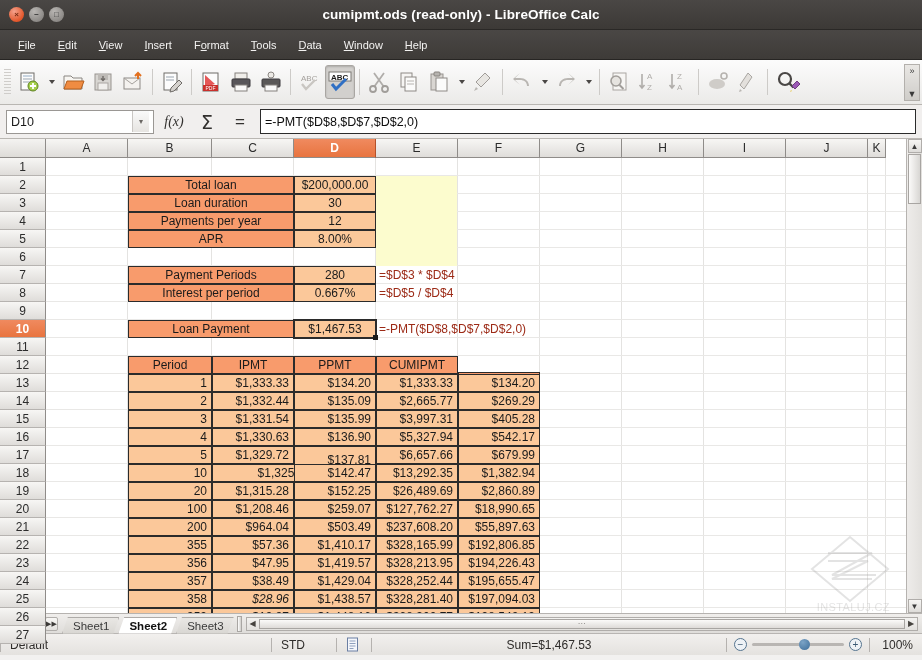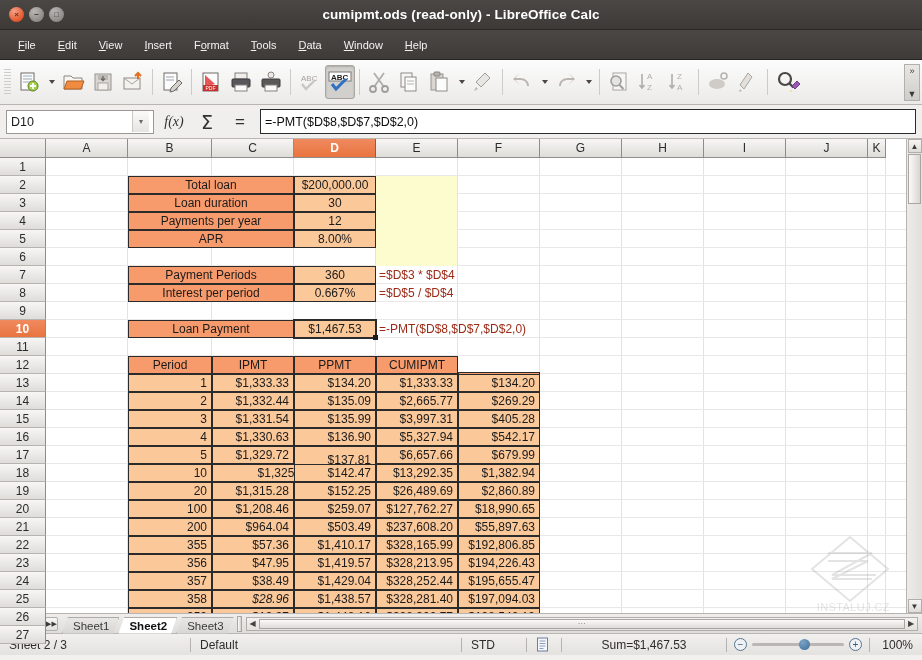--- a/index.html
+++ b/index.html
@@ -496,21 +496,21 @@
         <div class="yellowblk" style="left: 330px; top: 18px; width: 81px; height: 90px;"></div>
         <div class="cell c hdrcell" style="left: 82px; top: 18px; width: 166px; height: 18px;">Total loan</div>
         <div class="cell c valcell" style="left: 248px; top: 18px; width: 82px; height: 18px;">$200,000.00</div>
         <div class="cell c hdrcell" style="left: 82px; top: 36px; width: 166px; height: 18px;">Loan duration</div>
         <div class="cell c valcell" style="left: 248px; top: 36px; width: 82px; height: 18px;">30</div>
         <div class="cell c hdrcell" style="left: 82px; top: 54px; width: 166px; height: 18px;">Payments per year</div>
         <div class="cell c valcell" style="left: 248px; top: 54px; width: 82px; height: 18px;">12</div>
         <div class="cell c hdrcell" style="left: 82px; top: 72px; width: 166px; height: 18px;">APR</div>
         <div class="cell c valcell" style="left: 248px; top: 72px; width: 82px; height: 18px;">8.00%</div>
         <div class="cell c hdrcell" style="left: 82px; top: 108px; width: 166px; height: 18px;">Payment Periods</div>
-        <div class="cell c valcell" style="left: 248px; top: 108px; width: 82px; height: 18px;">360</div>
+        <div class="cell c valcell" style="left: 248px; top: 108px; width: 82px; height: 18px;">280</div>
         <div class="formula-note" style="left: 333px; top: 108px; height: 18px;">=$D$3 * $D$4</div>
         <div class="cell c hdrcell" style="left: 82px; top: 126px; width: 166px; height: 18px;">Interest per period</div>
         <div class="cell c valcell" style="left: 248px; top: 126px; width: 82px; height: 18px;">0.667%</div>
         <div class="formula-note" style="left: 333px; top: 126px; height: 18px;">=$D$5 / $D$4</div>
         <div class="cell c hdrcell" style="left: 82px; top: 162px; width: 166px; height: 18px;">Loan Payment</div>
         <div class="cell c valcell" style="left: 248px; top: 162px; width: 82px; height: 18px;">$1,467.53</div>
         <div class="formula-note" style="left: 333px; top: 162px; height: 18px;">=-PMT($D$8,$D$7,$D$2,0)</div>
         <div class="selbox" style="left: 247px; top: 161px; width: 84px; height: 20px;"></div>
         <div class="cell c hdrcell" style="left: 82px; top: 198px; width: 84px; height: 18px;">Period</div>
         <div class="cell c hdrcell" style="left: 166px; top: 198px; width: 82px; height: 18px;">IPMT</div>
@@ -624,21 +624,20 @@
   <div class="tabsplit"></div>
   <div class="hscroll">
     <div class="hs-arrow">◀</div>
     <div class="hs-thumb">⋯</div>
     <div style="flex:1"></div>
     <div class="hs-arrow">▶</div>
   </div>
 </div>
 
 <div class="statusbar">
-  <div class="sb" style="width:190px">Sheet 2 / 3</div>
   <div class="sbdiv"></div>
   <div class="sb" style="width:270px">Default</div>
   <div class="sbdiv"></div>
   <div class="sb" style="width:64px">STD</div>
   <div class="sbdiv"></div>
   <div class="sb" style="width:34px">
     <svg width="14" height="15" viewBox="0 0 14 15">
       <rect x="1.5" y="1" width="10" height="13" fill="#f4f6fb" stroke="#6b7fa3"></rect>
       <line x1="3.5" y1="4" x2="9.5" y2="4" stroke="#8fa0bd"></line>
       <line x1="3.5" y1="6.5" x2="9.5" y2="6.5" stroke="#8fa0bd"></line>

